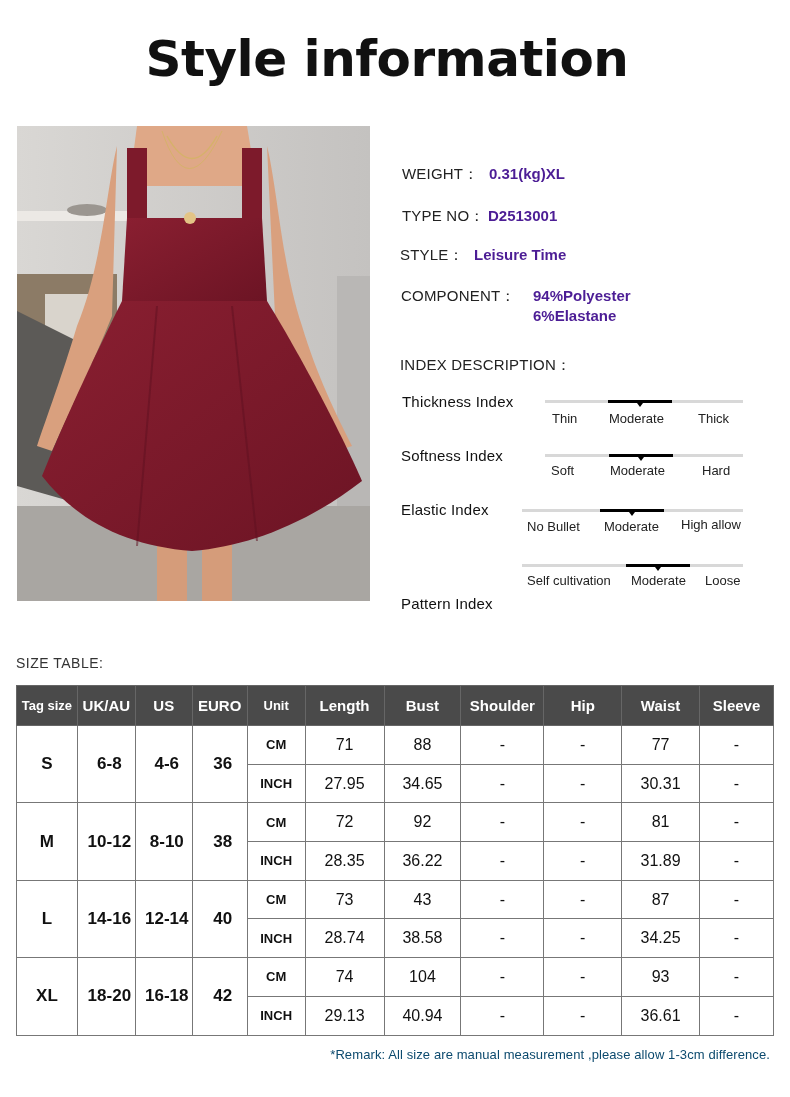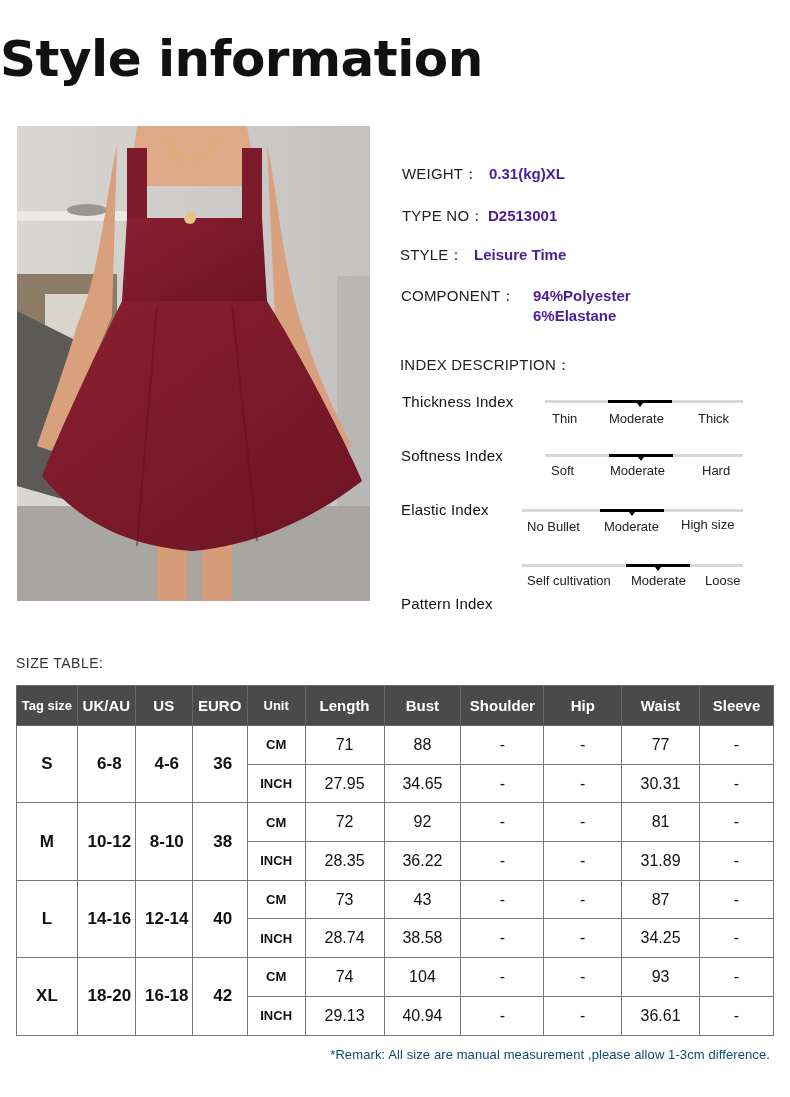--- a/index.html
+++ b/index.html
@@ -1,17 +1,17 @@
 <!DOCTYPE html>
 <html><head>
 <meta charset="utf-8">
 <style>
   * { box-sizing: border-box; margin: 0; padding: 0; }
   body { width: 790px; height: 1097px; background: #ffffff; font-family: "Liberation Sans", sans-serif; color: #111; position: relative; overflow: hidden; }
-  .title { position: absolute; top: 30px; left: 0; width: 774px; font-size: 50px; font-weight: 700; letter-spacing: -0.5px; color: #111; font-family: "DejaVu Sans", sans-serif; }
+  .title { position: absolute; top: 30px; left: 0; width: 774px; text-align: center; font-size: 50px; font-weight: 700; letter-spacing: -0.5px; color: #111; font-family: "DejaVu Sans", sans-serif; }
 
   .photo { position: absolute; left: 17px; top: 126px; width: 353px; height: 475px; overflow: hidden; background: #cfcdcb; }
   .photo svg { display: block; }
 
   .info-label { position: absolute; font-size: 15px; color: #222; letter-spacing: 0.2px; }
   .info-value { position: absolute; font-size: 15px; font-weight: 700; color: #4c1d95; }
 
   .idx-title { position: absolute; font-size: 15px; font-weight: 400; color: #111; letter-spacing: 0.2px; }
   .idx-track { position: absolute; height: 3px; background: #d8d8d8; }
   .idx-fill { position: absolute; height: 3px; background: #000; }
@@ -113,21 +113,21 @@
   <div class="idx-opt" style="left:702px; top:463px;">Hard</div>
 </div>
 
 <div>
   <div class="idx-title" style="left:401px; top:501px;">Elastic Index</div>
   <div class="idx-track" style="left:522px; top:509px; width:221px;"></div>
   <div class="idx-fill" style="left:600px; top:509px; width:64px;"></div>
   <div class="idx-notch" style="left:629px; top:512px;"></div>
   <div class="idx-opt" style="left:527px; top:519px;">No Bullet</div>
   <div class="idx-opt" style="left:604px; top:519px;">Moderate</div>
-  <div class="idx-opt" style="left:681px; top:517px;">High size</div>
+  <div class="idx-opt" style="left:681px; top:517px;">High allow</div>
 </div>
 
 <div>
   <div class="idx-title" style="left:401px; top:555px;margin-top:40px;">Pattern Index</div>
   <div class="idx-track" style="left:522px; top:564px; width:221px;"></div>
   <div class="idx-fill" style="left:626px; top:564px; width:64px;"></div>
   <div class="idx-notch" style="left:655px; top:567px;"></div>
   <div class="idx-opt" style="left:527px; top:573px;">Self cultivation</div>
   <div class="idx-opt" style="left:631px; top:573px;">Moderate</div>
   <div class="idx-opt" style="left:705px; top:573px;">Loose</div>

